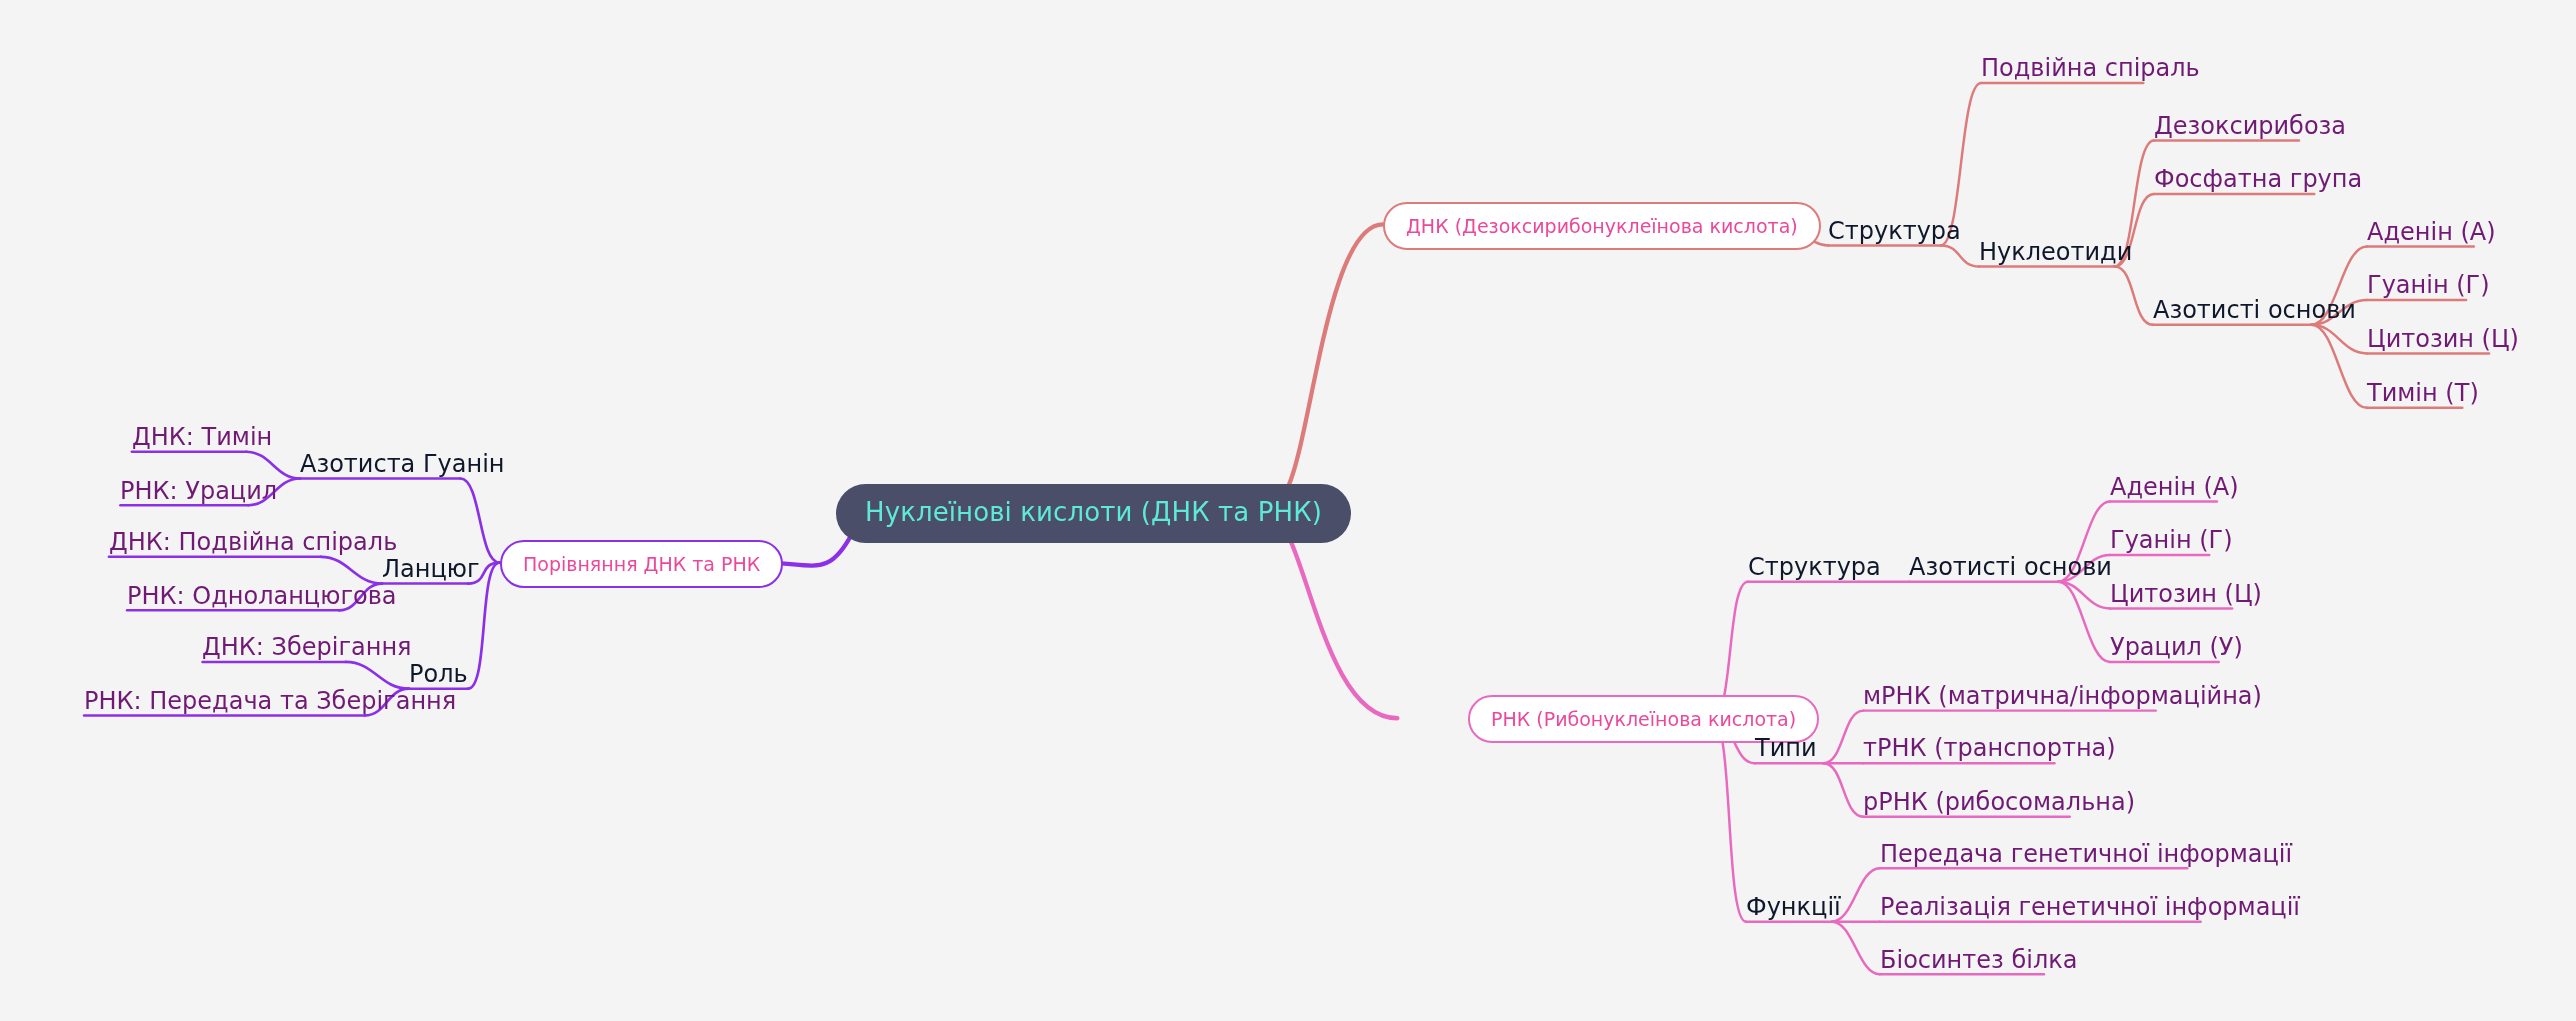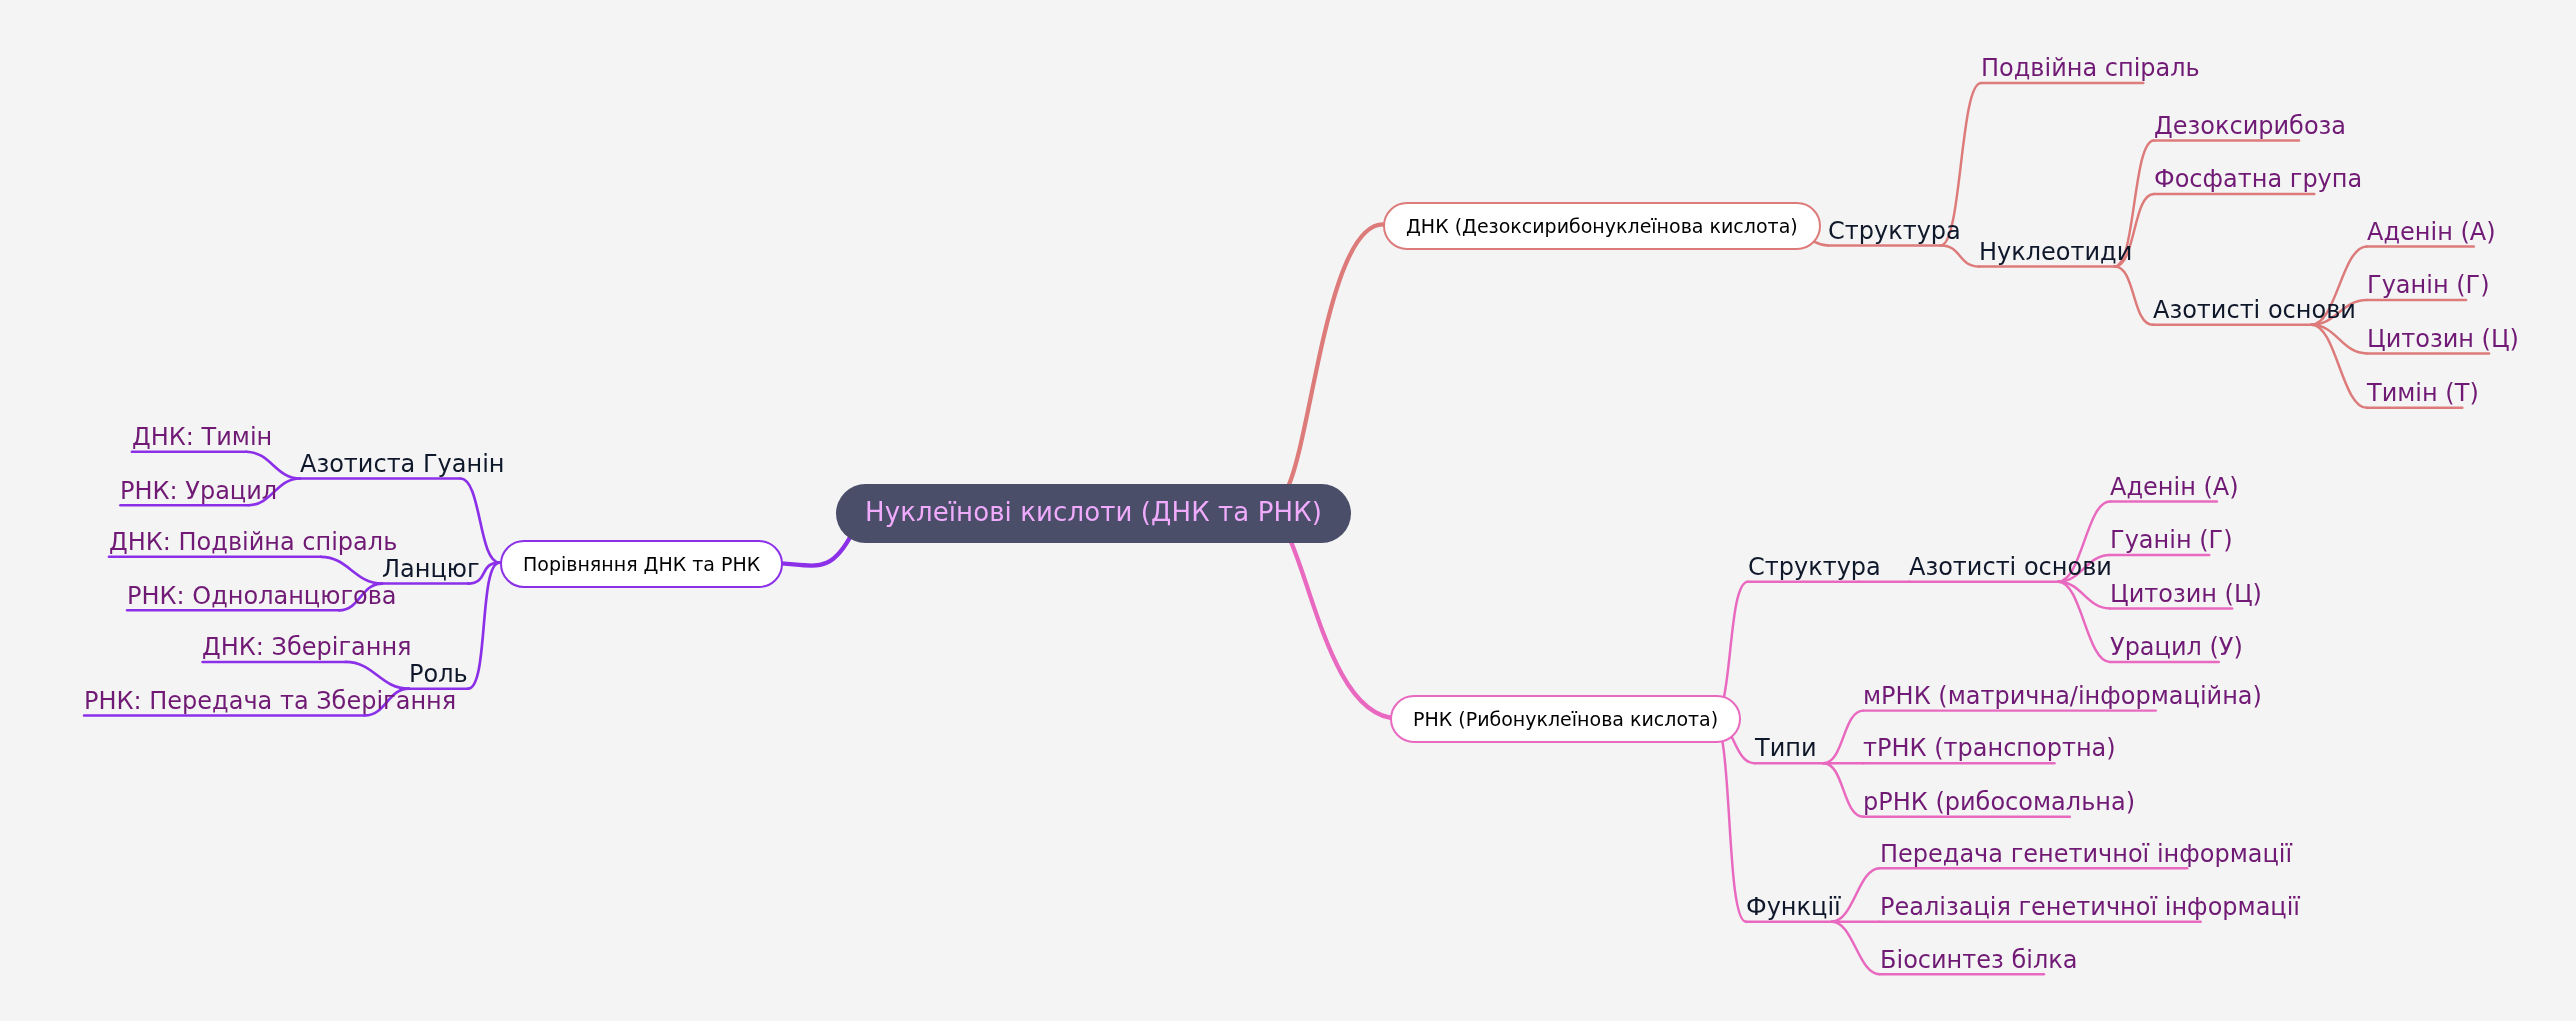--- a/index.html
+++ b/index.html
@@ -34,32 +34,32 @@
     stroke-linejoin: round;
   }
   .node {
     position: absolute;
     white-space: nowrap;
     box-sizing: border-box;
   }
   
   .node.root {
     background: #4a4e69;
-    color: #f0abfc;
+    color: #5eead4;
     border-radius: 954px;
     font-size: 26px;
     padding: 13.4px 29px 15.3px 29px;
     letter-spacing: 0.1px;
   }
   
   .node.branch {
     background: #ffffff;
     border-radius: 954px;
     border: 2.5px solid #000;
-    color: #000000;
+    color: #ec4899;
     font-size: 19px;
     padding: 10.5px 21px 11.5px 21px;
   }
   .node.branch.c-dna    { border-color: #dd7b7b; }
   .node.branch.c-rna    { border-color: #e869bf; }
   .node.branch.c-cmp    { border-color: #8b30e8; }
   
   .node.label {
     color: #0f172a;
     font-size: 24px;
@@ -153,21 +153,21 @@
       <div class="node label" style="left: 1828px; top: 218px;"><span>Структура</span></div>
       <div class="node leaf" style="left: 1981px; top: 55px;"><span>Подвійна спіраль</span></div>
       <div class="node label" style="left: 1979px; top: 239px;"><span>Нуклеотиди</span></div>
       <div class="node leaf" style="left: 2154px; top: 113px;"><span>Дезоксирибоза</span></div>
       <div class="node leaf" style="left: 2154px; top: 166px;"><span>Фосфатна група</span></div>
       <div class="node label" style="left: 2153px; top: 297px;"><span>Азотисті основи</span></div>
       <div class="node leaf" style="left: 2367px; top: 219px;"><span>Аденін (А)</span></div>
       <div class="node leaf" style="left: 2367px; top: 272px;"><span>Гуанін (Г)</span></div>
       <div class="node leaf" style="left: 2367px; top: 326px;"><span>Цитозин (Ц)</span></div>
       <div class="node leaf" style="left: 2367px; top: 380px;"><span>Тимін (Т)</span></div>
-      <div class="node branch c-rna" style="left: 1390px; top: 695px;"><span>РНК (Рибонуклеїнова кислота)</span></div>
+      <div class="node branch c-rna" style="left: 1468px; top: 695px;"><span>РНК (Рибонуклеїнова кислота)</span></div>
       <div class="node label" style="left: 1748px; top: 554px;"><span>Структура</span></div>
       <div class="node label" style="left: 1909px; top: 554px;"><span>Азотисті основи</span></div>
       <div class="node leaf" style="left: 2110px; top: 474px;"><span>Аденін (А)</span></div>
       <div class="node leaf" style="left: 2110px; top: 527px;"><span>Гуанін (Г)</span></div>
       <div class="node leaf" style="left: 2110px; top: 581px;"><span>Цитозин (Ц)</span></div>
       <div class="node leaf" style="left: 2110px; top: 634px;"><span>Урацил (У)</span></div>
       <div class="node label" style="left: 1755px; top: 735px;"><span>Типи</span></div>
       <div class="node leaf" style="left: 1863px; top: 683px;"><span>мРНК (матрична/інформаційна)</span></div>
       <div class="node leaf" style="left: 1863px; top: 735px;"><span>тРНК (транспортна)</span></div>
       <div class="node leaf" style="left: 1863px; top: 789px;"><span>рРНК (рибосомальна)</span></div>

